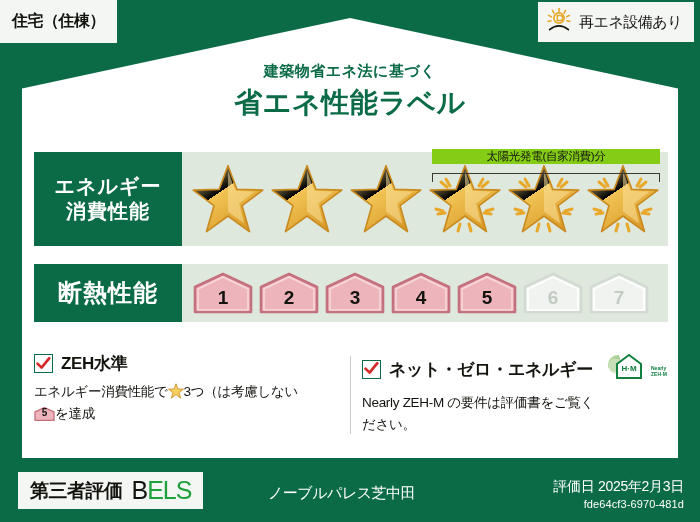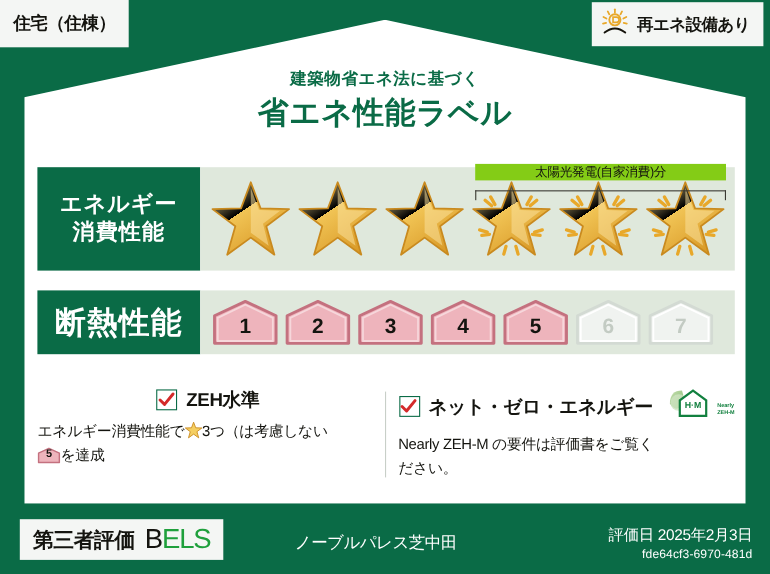--- a/index.html
+++ b/index.html
@@ -29,21 +29,21 @@
 
   
   #renew-badge {
     position: absolute; right: 6px; top: 2px;
     height: 40px; padding: 0 12px 0 8px;
     background: #f4f6f4;
     display: flex; align-items: center; gap: 7px;
     z-index: 6;
   }
   #renew-badge .txt {
-    font-size: 15px; font-weight: bold; color: #14140f;
+    font-size: 15px; font-weight: normal; color: #14140f;
     letter-spacing: -0.5px;
   }
 
   
   #house {
     position: absolute; left: 22px; top: 18px;
     width: 656px; height: 440px;
     background: #ffffff;
     clip-path: polygon(0% 16.0%, 50% 0%, 100% 16.0%, 100% 100%, 0% 100%);
     z-index: 2;
@@ -114,21 +114,21 @@
   #solar-bracket .bracket-text {
     position: absolute; left: 0; top: -1px; width: 100%;
     text-align: center;
     font-size: 11.5px; color: #14140f; font-weight: normal;
     background: #84cc16; padding: 0 2px;
     letter-spacing: -0.3px;
   }
 
   
   #row-insul { left: 34px; top: 264px; width: 634px; height: 58px; }
-  #row-insul .row-label { width: 148px; font-size: 28px; align-items: center; }
+  #row-insul .row-label { width: 148px; font-size: 24px; align-items: center; }
   #houses {
     position: absolute; left: 0; top: 0; right: 0; bottom: 0;
     display: flex; align-items: center;
     padding-left: 10px; gap: 4px;
   }
   .hbadge {
     position: relative; width: 62px; height: 44px;
     display: flex; align-items: flex-end; justify-content: center;
   }
   .hbadge .num {
@@ -144,21 +144,20 @@
   #info-left  { left: 34px; top: 352px; width: 310px; }
   #info-right { left: 362px; top: 352px; width: 306px; }
   #divider {
     position: absolute; z-index: 4;
     left: 350px; top: 356px; width: 1px; height: 78px;
     background: #c8cfc8;
   }
   .info-head {
     display: flex; align-items: center; gap: 8px;
     margin-bottom: 6px;
-    justify-content: center;
   }
   .chkbox {
     width: 19px; height: 19px; flex: 0 0 19px;
     border: 1.5px solid #0a6b46; background: #ffffff;
     position: relative;
   }
   .info-head .htxt {
     font-size: 17px; font-weight: bold; color: #14140f;
     letter-spacing: -0.3px;
   }

